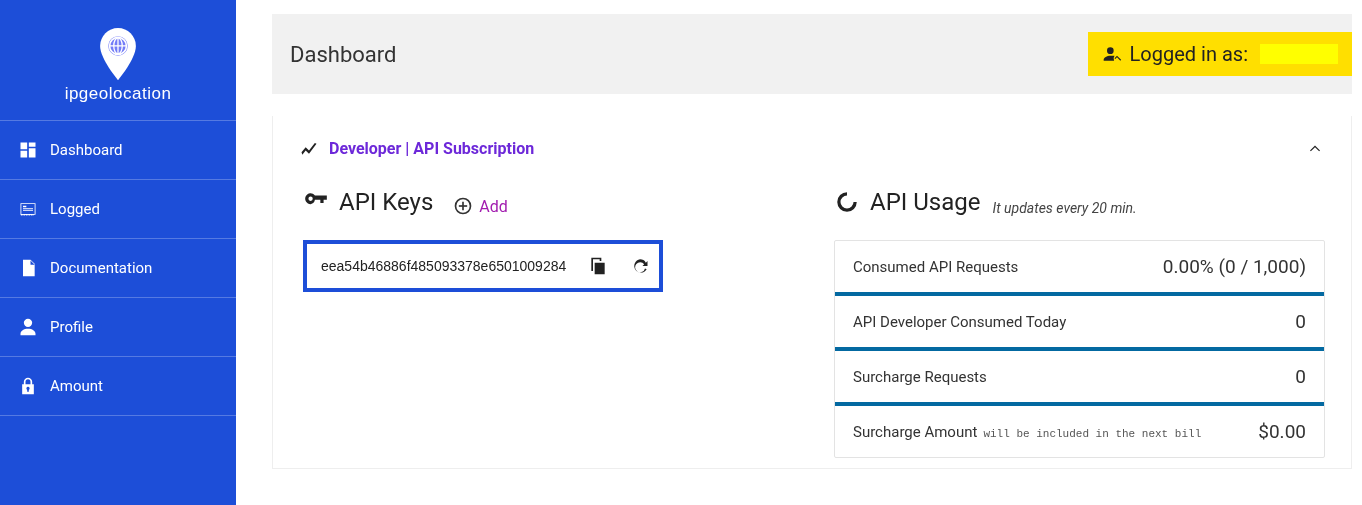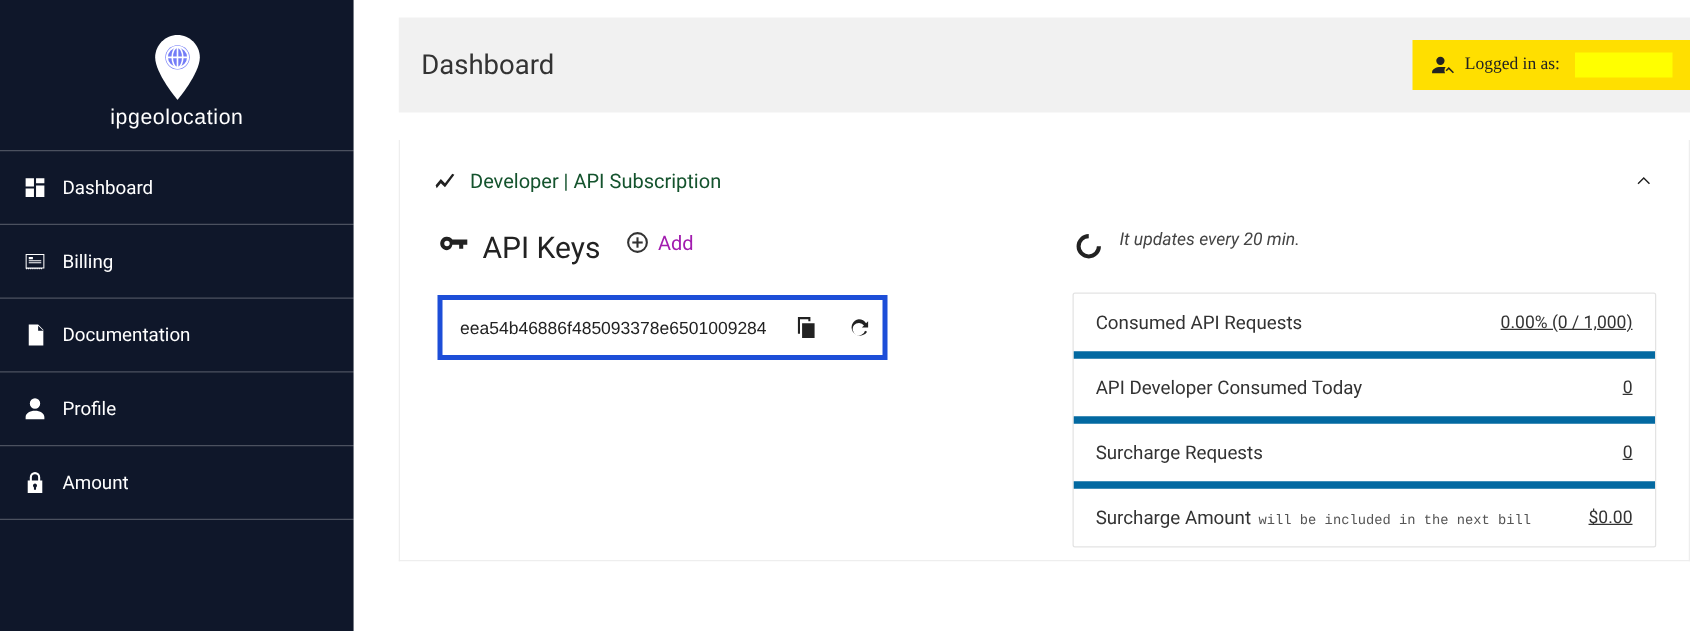--- a/index.html
+++ b/index.html
@@ -1,65 +1,65 @@
 <!DOCTYPE html>
 <html><head>
   <meta charset="utf-8">
   <style>
     * { margin: 0; padding: 0; box-sizing: border-box; }
     body { font-family: -apple-system, BlinkMacSystemFont, "Segoe UI", Roboto, Arial, sans-serif; background: #fff; width: 1362px; height: 505px; overflow: hidden; }
     .layout { display: flex; width: 100%; height: 100%; }
 
     
-    .sidebar { width: 283px; background: #0f172a; color: #fff; flex-shrink: 0; }
+    .sidebar { width: 236px; background: #1d4ed8; color: #fff; flex-shrink: 0; }
     .logo-wrap { display: flex; flex-direction: column; align-items: center; padding: 28px 0 16px 0; }
     .logo-pin { width: 40px; height: 52px; }
     .logo-text { font-family: "Comic Sans MS", "Segoe Script", cursive, sans-serif; font-size: 17px; letter-spacing: 0.5px; margin-top: 4px; }
     .nav { display: flex; flex-direction: column; }
     .nav-item { display: flex; align-items: center; gap: 12px; padding: 19px 18px; font-size: 15px; color: #fff; border-bottom: 1px solid rgba(255,255,255,0.25); cursor: pointer; }
     .nav-item:first-child { border-top: 1px solid rgba(255,255,255,0.25); }
     .nav-icon { width: 20px; height: 20px; display: inline-flex; align-items: center; justify-content: center; }
     .nav-icon svg { fill: #fff; width: 20px; height: 20px; }
 
     
     .main { flex: 1; background: #fff; padding: 0 0 0 0; }
     .header-bar { margin: 14px 10px 0 36px; background: #f1f1f1; display: flex; align-items: center; justify-content: space-between; padding: 18px 0 18px 18px; }
     .header-title { font-size: 22px; color: #333; }
-    .login-badge { background: #ffdf00; display: flex; align-items: center; padding: 10px 14px; font-size: 14px; color: #222; gap: 8px; font-family: Liberation Serif, serif; }
+    .login-badge { background: #ffdf00; display: flex; align-items: center; padding: 10px 14px; font-size: 20px; color: #222; gap: 8px; }
     .login-badge .redact { background: #ffff00; display: inline-block; width: 78px; height: 20px; margin-left: 4px; }
     .login-badge svg { width: 20px; height: 20px; fill: #222; }
 
     .card { margin: 22px 10px 0 36px; background: #fff; padding: 22px 26px 10px 26px; border: 1px solid #eee; border-top: none; }
     .card-header { display: flex; align-items: center; justify-content: space-between; margin-bottom: 30px; }
-    .card-header-left { display: flex; align-items: center; gap: 10px; font-size: 16px; color: #14532d; }
+    .card-header-left { display: flex; align-items: center; gap: 10px; font-size: 16px; color: #6d28d9; font-weight: bold; }
     .card-header svg { width: 20px; height: 20px; fill: #222; }
     .chev { width: 16px; height: 16px; fill: #666; }
 
     .columns { display: flex; gap: 40px; }
     .col-left { flex: 1; min-width: 0; padding-left: 4px; }
     .col-right { flex: 1; min-width: 0; }
 
-    .section-head { display: flex; align-items: flex-start; gap: 12px; margin-bottom: 24px; }
+    .section-head { display: flex; align-items: flex-end; gap: 12px; margin-bottom: 24px; }
     .section-title { display: flex; align-items: center; gap: 10px; font-size: 24px; color: #222; }
     .section-title svg { width: 26px; height: 26px; fill: #222; }
     .section-sub { font-size: 14px; color: #444; font-style: italic; }
     .add-btn { display: inline-flex; align-items: center; gap: 6px; font-size: 16px; color: #a21caf; cursor: pointer; margin-left: 8px; }
     .add-btn svg { width: 20px; height: 20px; stroke: #333; fill: none; stroke-width: 2; }
 
     .key-box { border: 4px solid #1d4ed8; padding: 12px 14px; display: flex; align-items: center; gap: 22px; width: 360px; }
     .key-text { font-size: 14px; color: #222; font-family: Arial, sans-serif; }
     .key-act { width: 20px; height: 20px; display: inline-flex; cursor: pointer; }
     .key-act svg { width: 20px; height: 20px; fill: #222; }
 
     .usage-table { border: 1px solid #e3e3e3; border-radius: 2px; }
-    .usage-row { display: flex; align-items: center; justify-content: space-between; padding: 14px 18px; border-bottom: 6px solid #0369a1; font-size: 15px; color: #333; }
+    .usage-row { display: flex; align-items: center; justify-content: space-between; padding: 14px 18px; border-bottom: 4px solid #0369a1; font-size: 15px; color: #333; }
     .usage-row:last-child { border-bottom: none; }
     .usage-label { display: flex; align-items: baseline; gap: 6px; }
     .usage-note { font-size: 11px; color: #555; font-family: Liberation Mono, monospace; }
-    .usage-val { font-size: 14px; color: #333; text-decoration: underline; }
+    .usage-val { font-size: 19px; color: #333; }
   </style>
 </head>
 <body>
 
 <div class="layout">
 
   <aside class="sidebar">
     <div class="logo-wrap">
       <svg class="logo-pin" viewBox="0 0 24 32">
         <path fill="#fff" d="M12 0C6 0 1 5 1 11c0 8 11 21 11 21s11-13 11-21C23 5 18 0 12 0z"></path>
@@ -80,21 +80,21 @@
             </svg>
         </span>
         <span>Dashboard</span>
       </div>
       <div class="nav-item">
         <span class="nav-icon">
           <svg viewBox="0 0 24 24">
               <path d="M3 5h18v14H3V5zm1 1v12h16V6H4zm2 2h4v2H6V8zm0 3h12v1H6v-1zm0 2h12v1H6v-1zM3 19l1 1 1-1 1 1 1-1 1 1 1-1 1 1 1-1 1 1 1-1 1 1 1-1 1 1 1-1 1 1 1-1H3z"></path>
             </svg>
         </span>
-        <span>Billing</span>
+        <span>Logged</span>
       </div>
       <div class="nav-item">
         <span class="nav-icon">
           <svg viewBox="0 0 24 24">
               <path d="M6 2h9l5 5v15H6V2zm9 1v5h5l-5-5zM8 12h8v1H8v-1zm0 3h8v1H8v-1z"></path>
             </svg>
         </span>
         <span>Documentation</span>
       </div>
       <div class="nav-item">
@@ -175,20 +175,21 @@
             </span>
           </div>
         </div>
 
         <div class="col-right">
           <div class="section-head">
             <div class="section-title">
               <svg viewBox="0 0 24 24">
                   <path d="M12 3a9 9 0 1 0 9 9h-3a6 6 0 1 1-6-6V3z"></path>
                 </svg>
+              <span>API Usage</span>
             </div>
             <span class="section-sub">It updates every 20 min.</span>
           </div>
 
           <div class="usage-table">
             <div class="usage-row">
               <span class="usage-label">
                   <span>Consumed API Requests</span>
                 </span>
               <span class="usage-val">0.00% (0 / 1,000)</span>

